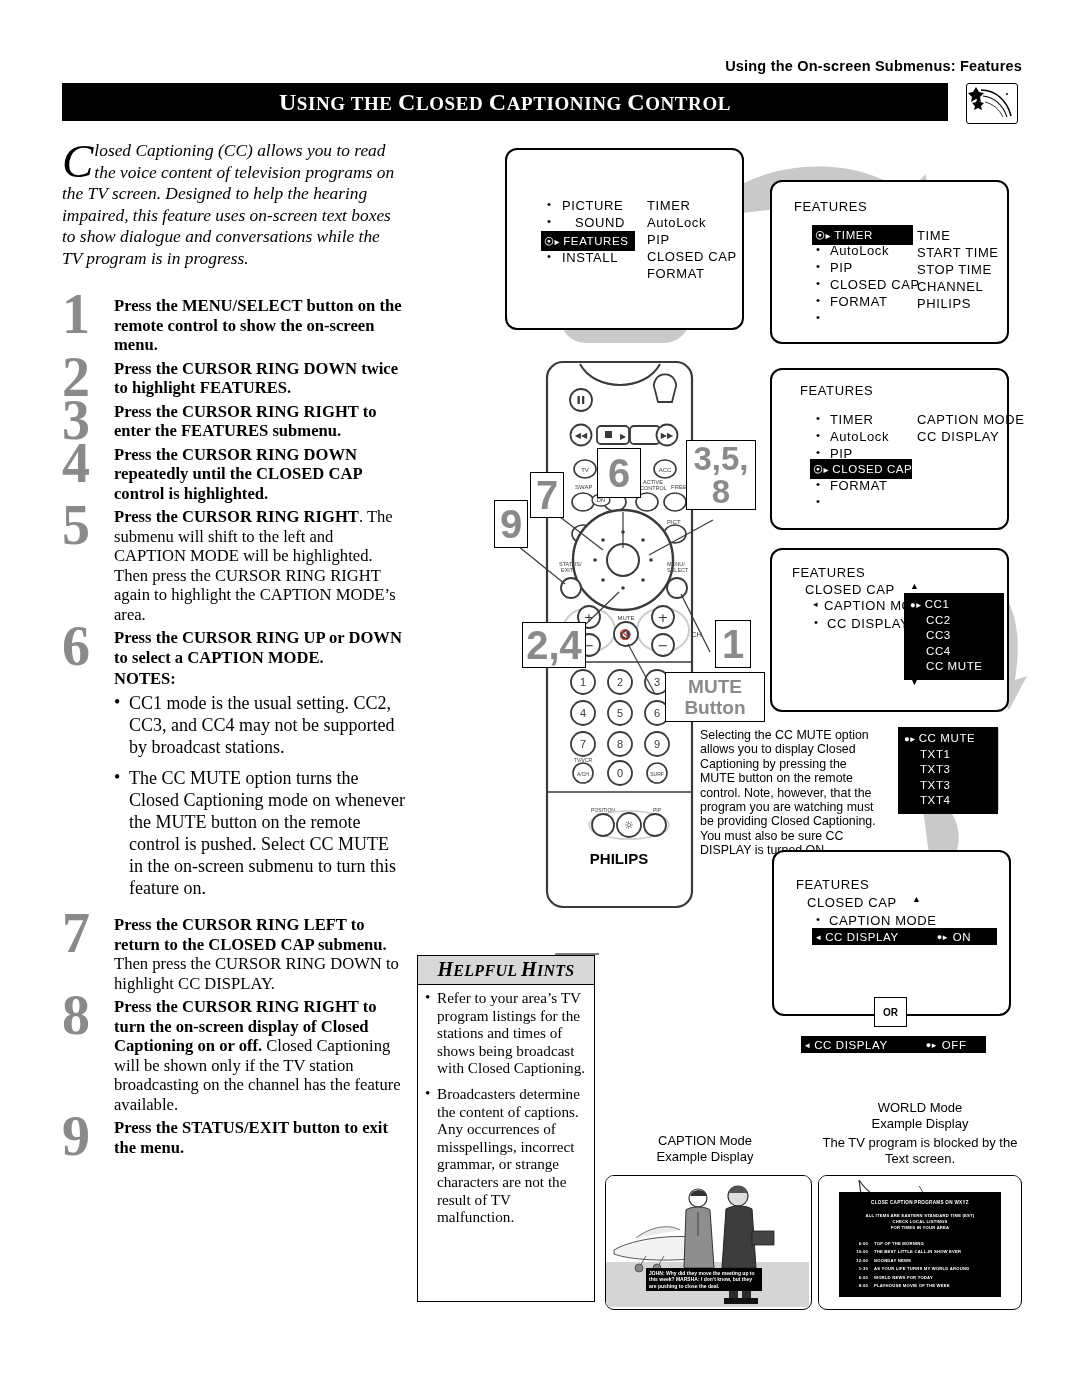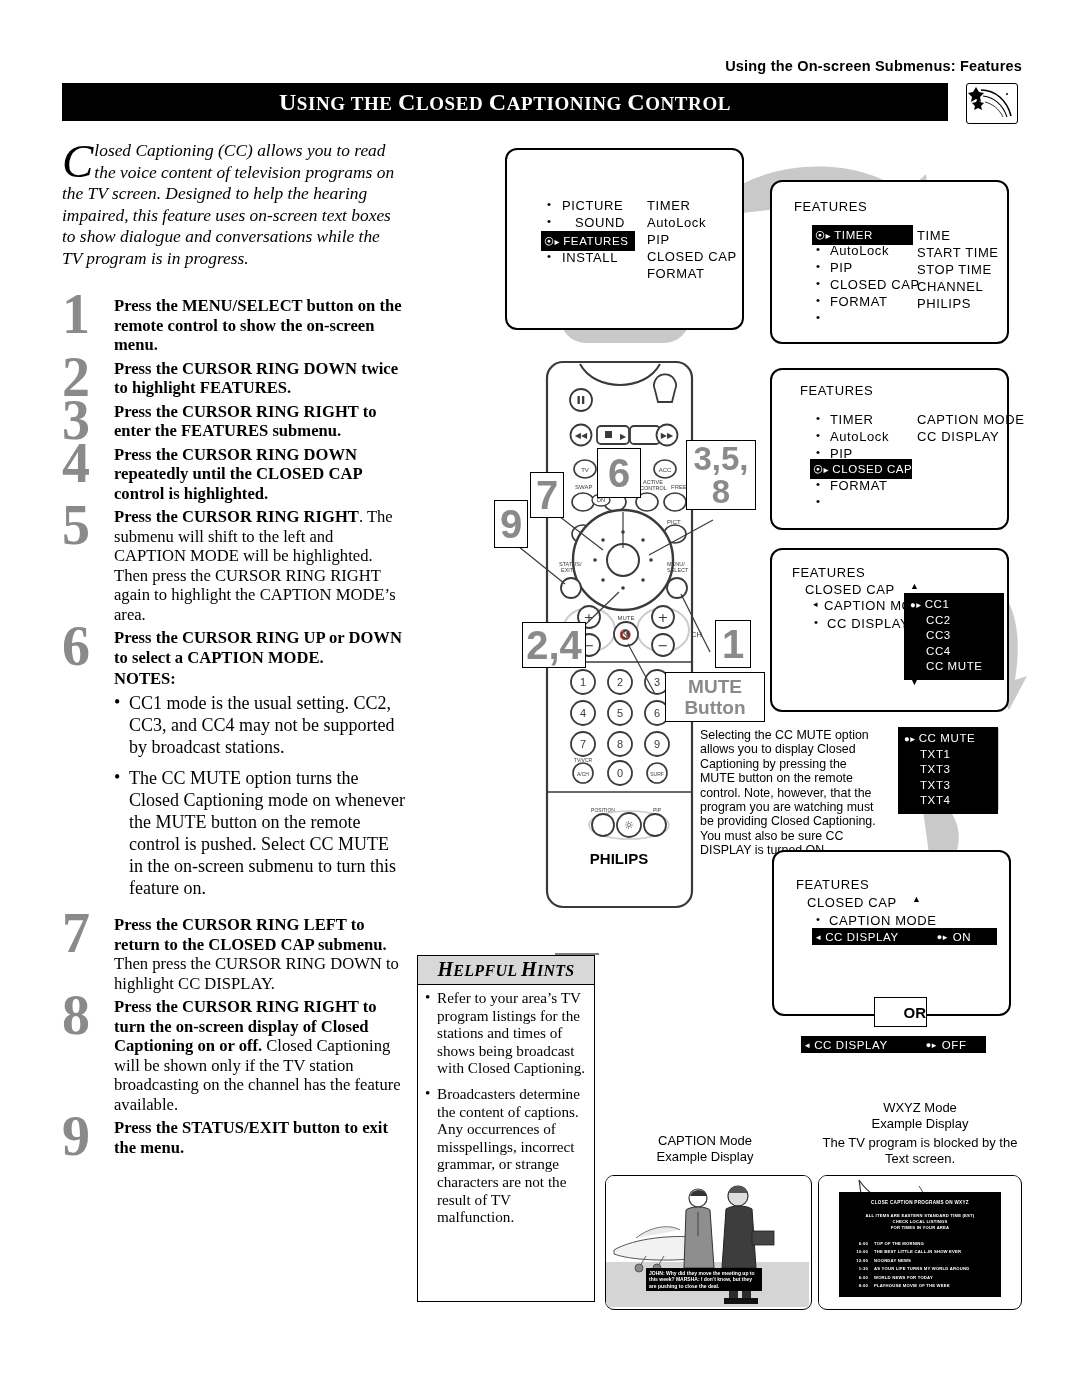--- a/index.html
+++ b/index.html
@@ -170,22 +170,22 @@
     font-family:"Liberation Sans", sans-serif;
     font-size:5px;line-height:6.4px;font-weight:bold;padding:2px 3px;
   }
 
   .pagenum{
     position:absolute;left:0;top:1306px;width:1080px;text-align:center;
     font-family:"Liberation Sans", sans-serif;font-size:14px;color:#000;
   }
   .orbox{
     position:absolute;border:1.5px solid #000;background:#fff;
-    font-family:"Liberation Sans", sans-serif;font-weight:bold;font-size:15px;
-    display:flex;align-items:center;justify-content:flex-end;padding-left:20px;
+    font-family:"Liberation Sans", sans-serif;font-weight:bold;font-size:10px;
+    display:flex;align-items:center;justify-content:center;
   }
   .barline{
     position:absolute;background:#000;color:#fff;
     font-family:"Liberation Sans", sans-serif;font-size:11.5px;letter-spacing:.6px;
     display:flex;align-items:center;
   }
 </style>
 </head>
 <body>
 
@@ -524,21 +524,21 @@
   </div>
   <svg style="position:absolute;left:555px;top:946px;" width="50" height="16">
     <line x1="0" y1="8" x2="44" y2="8" stroke="#000" stroke-width="1.2"></line>
   </svg>
 
   <div class="ex-cap" style="left:610px;top:1133px;width:190px;">
     <div>CAPTION Mode</div>
     <div>Example Display</div>
   </div>
   <div class="ex-cap" style="left:820px;top:1100px;width:200px;">
-    <div>WXYZ Mode</div>
+    <div>WORLD Mode</div>
     <div>Example Display</div>
     <div style="margin-top:4px;">The TV program is blocked by the Text screen.</div>
   </div>
 
   <div class="tvbox" style="left:605px;top:1175px;width:205px;height:133px;">
     <svg width="203" height="131" viewBox="0 0 203 131">
       <rect x="0" y="0" width="203" height="131" fill="#ffffff"></rect>
       <rect x="0" y="86" width="203" height="45" fill="#d5d5d5"></rect>
 
       <path d="M8 74 C28 62 70 58 96 62 L100 74 L96 82 C60 86 24 84 8 78 z" fill="#f2f2f2" stroke="#555" stroke-width="1"></path>

